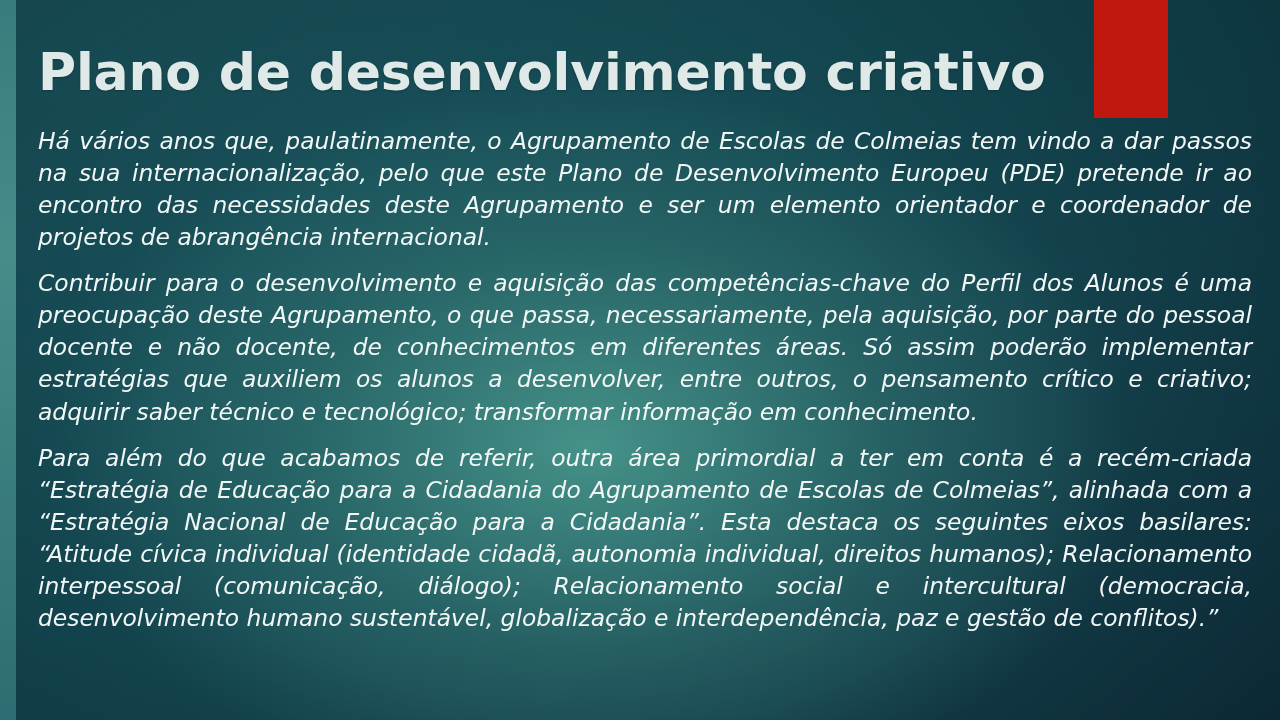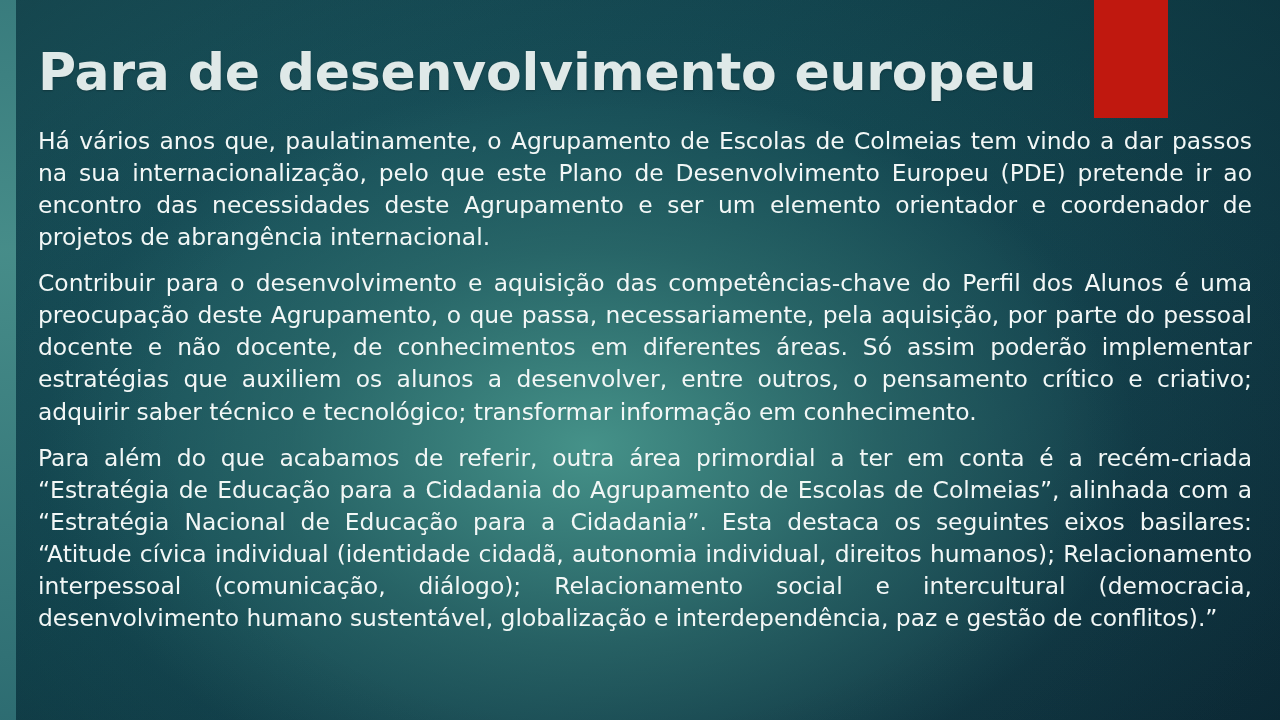--- a/index.html
+++ b/index.html
@@ -69,34 +69,35 @@
     width: 1214px;
     z-index: 4;
     color: #f2f7f6;
     font-size: 23.4px;
     line-height: 1.37;
     text-align: justify;
     text-justify: inter-word;
   }
   .body-copy p {
     margin: 0 0 14px 0;
+    font-style: italic;
   }
   .body-copy p:last-child {
     margin-bottom: 8px;
   }
 </style>
 </head>
 <body>
 
 <div class="slide">
 
   <div class="left-bar"></div>
   <div class="accent-block"></div>
 
-  <h1 class="title">Para de desenvolvimento europeu</h1>
+  <h1 class="title">Plano de desenvolvimento criativo</h1>
 
   <div class="body-copy">
     <p>Há vários anos que, paulatinamente, o Agrupamento de Escolas de Colmeias tem vindo a dar passos na sua internacionalização, pelo que este Plano de Desenvolvimento Europeu (PDE) pretende ir ao encontro das necessidades deste Agrupamento e ser um elemento orientador e coordenador de projetos de abrangência internacional.</p>
     <p>Contribuir para o desenvolvimento e aquisição das competências-chave do Perfil dos Alunos é uma preocupação deste Agrupamento, o que passa, necessariamente, pela aquisição, por parte do pessoal docente e não docente, de conhecimentos em diferentes áreas. Só assim poderão implementar estratégias que auxiliem os alunos a desenvolver, entre outros, o pensamento crítico e criativo; adquirir saber técnico e tecnológico; transformar informação em conhecimento.</p>
     <p>Para além do que acabamos de referir, outra área primordial a ter em conta é a recém-criada “Estratégia de Educação para a Cidadania do Agrupamento de Escolas de Colmeias”, alinhada com a “Estratégia Nacional de Educação para a Cidadania”. Esta destaca os seguintes eixos basilares: “Atitude cívica individual (identidade cidadã, autonomia individual, direitos humanos); Relacionamento interpessoal (comunicação, diálogo); Relacionamento social e intercultural (democracia, desenvolvimento humano sustentável, globalização e interdependência, paz e gestão de conflitos).”</p>
   </div>
 
 </div>
 
 </body></html>

